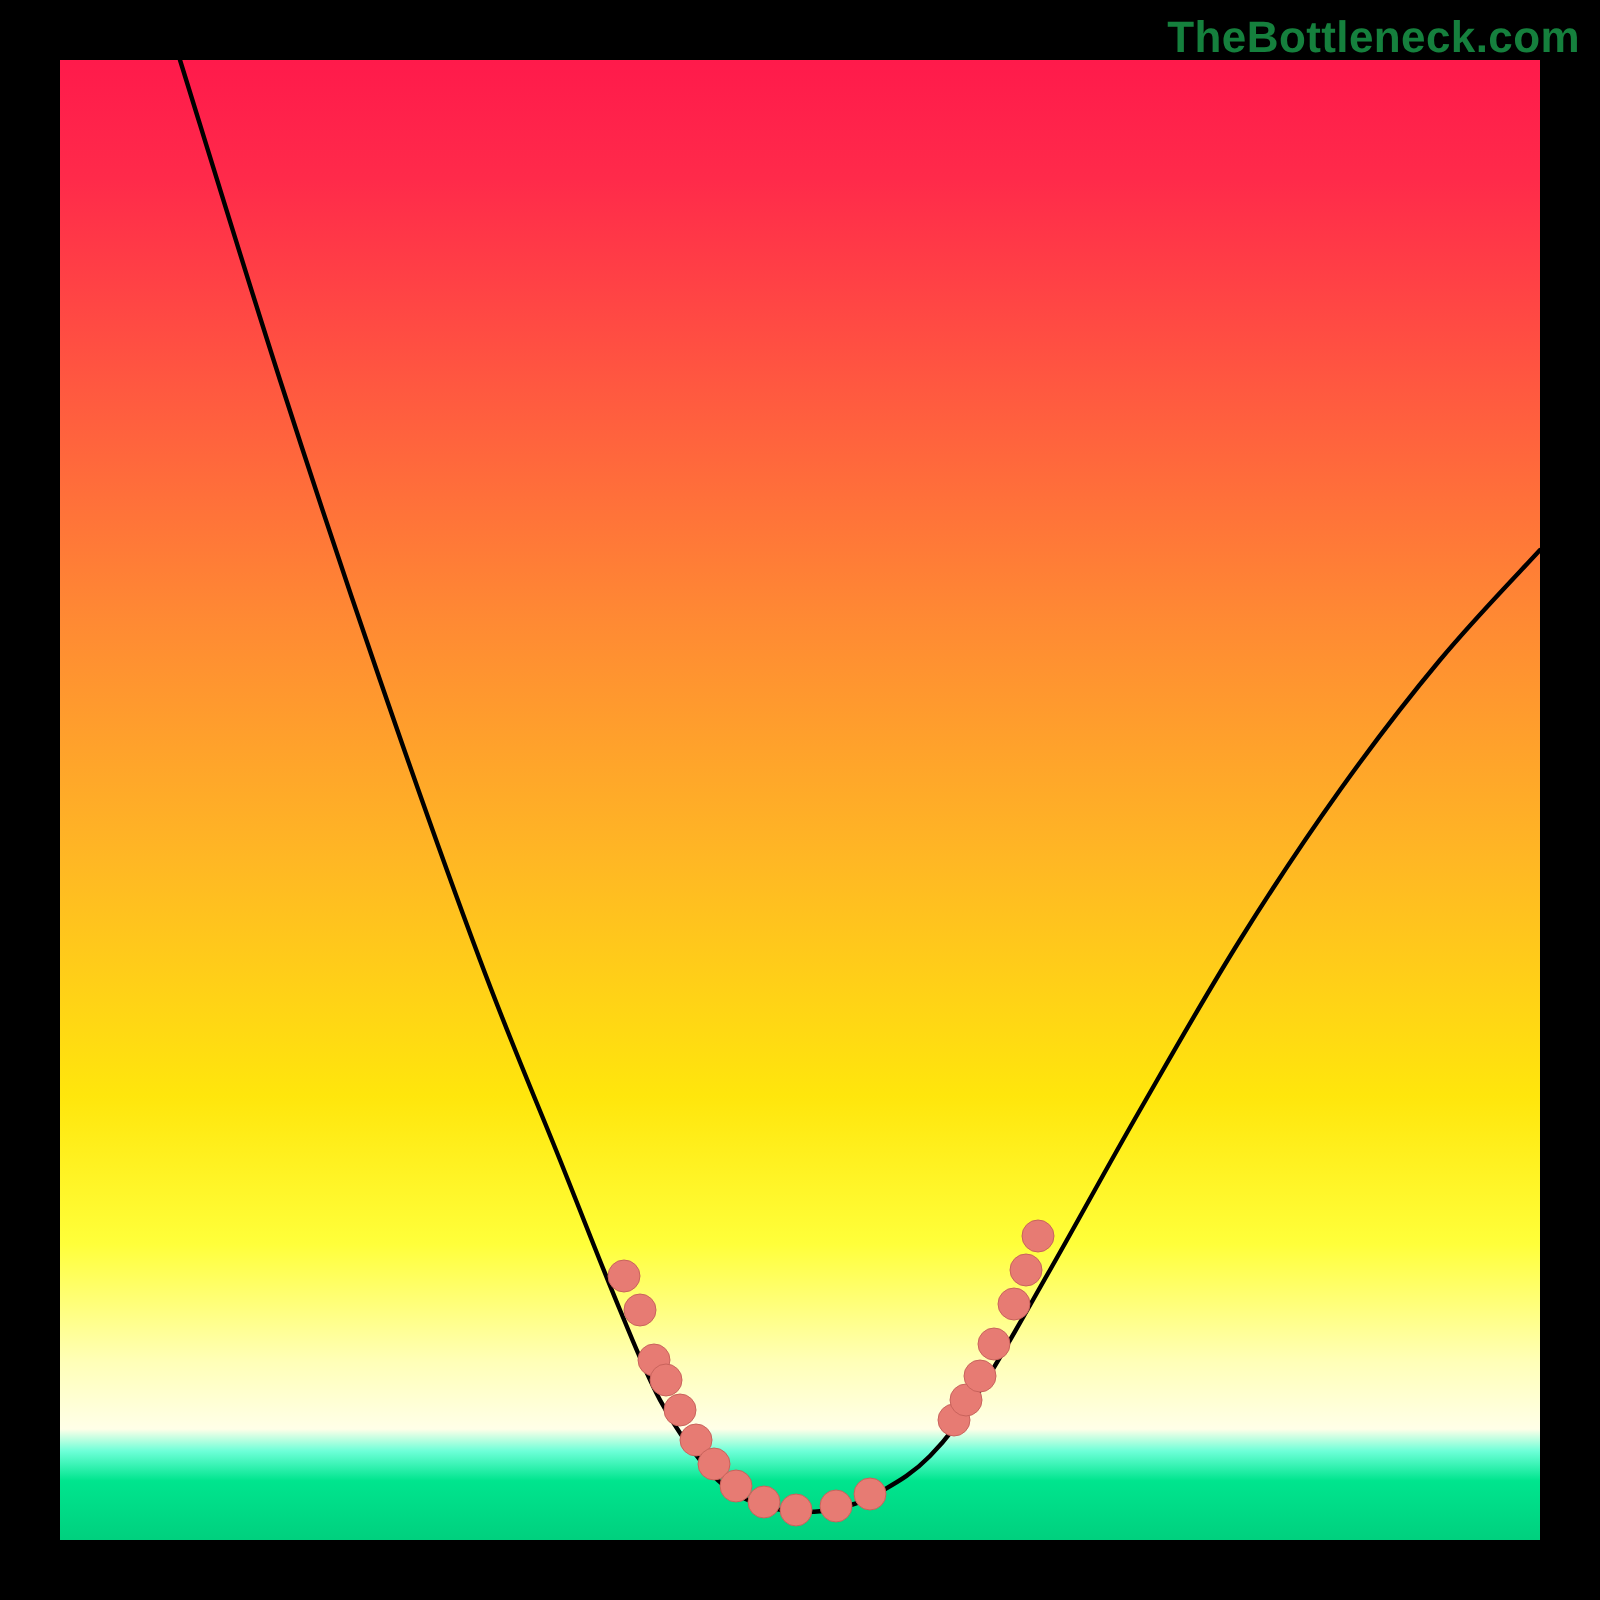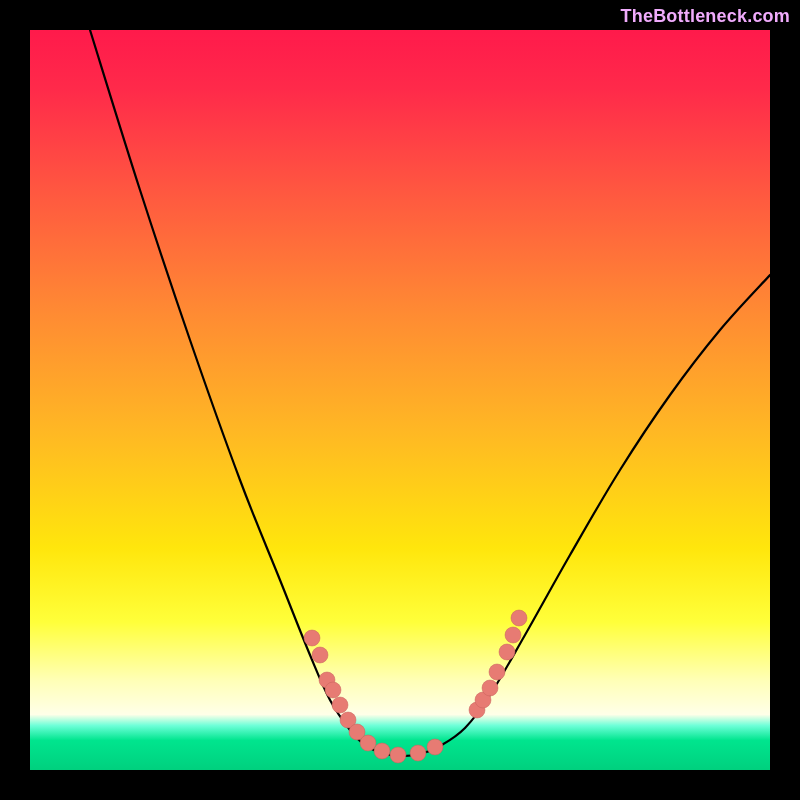--- a/index.html
+++ b/index.html
@@ -43,22 +43,22 @@
       #ffffe8 92.5%,
       #6dffd8 94%,
       #00e58e 96%,
       #00d07e 100%
     );
   }
   .watermark {
     position: absolute;
     top: 6px;
     right: 10px;
-    color: #f0abfc;
-    font-size: 18px;
+    color: #15803d;
+    font-size: 22px;
     font-weight: 600;
     letter-spacing: 0.2px;
     user-select: none;
   }
   svg.curve {
     position: absolute;
     inset: 0;
   }
 </style>
 </head>

